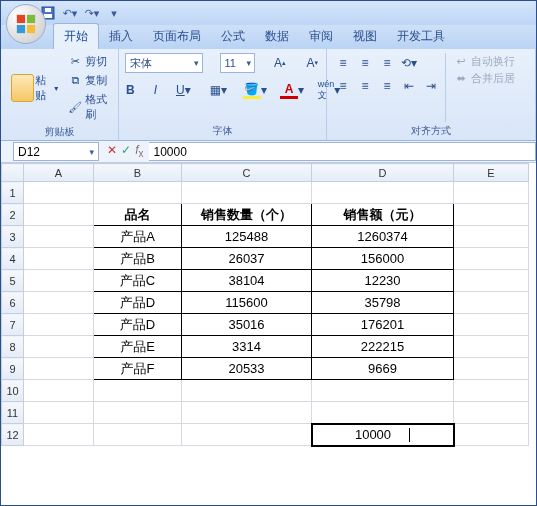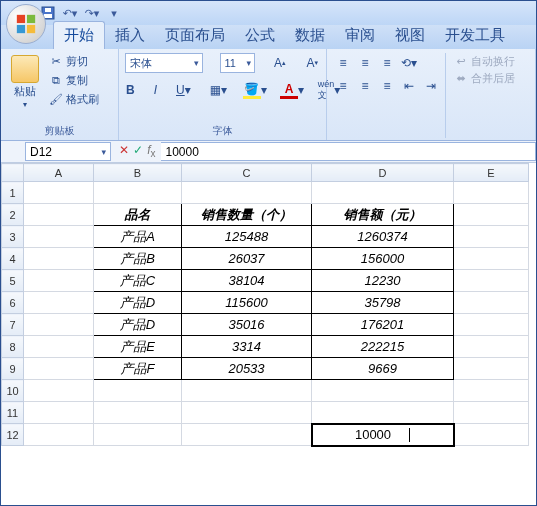--- a/index.html
+++ b/index.html
@@ -6,62 +6,62 @@
   body { width: 537px; height: 506px; background: #fff; overflow: hidden; border: 1px solid #2a4f8f; }
 
   
   .titlebar { height: 24px; background: linear-gradient(#d6e5fa, #bdd6f6); display: flex; align-items: center; padding: 0 4px; gap: 6px; }
   .qat { display: flex; gap: 4px; align-items: center; margin-left: 34px; }
   .qat-btn { width: 18px; height: 18px; display: flex; align-items: center; justify-content: center; color: #3b5a9a; font-size: 11px; }
   .office-btn { position: absolute; top: 4px; left: 6px; width: 40px; height: 40px; border-radius: 50%; background: radial-gradient(circle at 30% 30%, #fff, #e8e8e8 40%, #c8c8c8); border: 1px solid #9aaed0; z-index: 10; display:flex; align-items:center; justify-content:center; }
   .office-logo { width: 22px; height: 22px; }
 
   
-  .ribbon-tabs { height: 24px; background: linear-gradient(#cfe0f7,#b9d3f4); display: flex; align-items: flex-end; padding-left: 52px; font-size: 15px; }
+  .ribbon-tabs { height: 24px; background: linear-gradient(#cfe0f7,#b9d3f4); display: flex; align-items: flex-end; padding-left: 52px; font-size: 12px; }
   .tab { padding: 4px 10px; color: #2a4f8f; cursor: pointer; }
   .tab.active { background: #e8f0fb; border: 1px solid #9ab4df; border-bottom: none; border-radius: 3px 3px 0 0; color: #154a9c; }
 
   
   .ribbon { height: 92px; background: linear-gradient(#e8f0fb,#d9e6f8); border-bottom: 1px solid #9ab4df; display: flex; font-size: 11px; color: #2a4f8f; }
   .group { border-right: 1px solid #b8cdec; padding: 4px 6px 2px 6px; display: flex; flex-direction: column; justify-content: space-between; }
   .group-label { text-align: center; font-size: 10px; color: #3b5a9a; padding-top: 2px; }
   .group-body { display: flex; gap: 4px; flex: 1; }
 
-  .clip-main { display:flex; flex-direction:column; align-items:center; gap:1px; padding:2px 4px; }
+  .clip-main { display:flex; flex-direction:row; align-items:center; gap:1px; padding:2px 4px; }
   .clip-icon { width: 28px; height: 28px; background: linear-gradient(#fce9b8,#f6c767); border:1px solid #d6a832; border-radius:3px; }
   .clip-side { display:flex; flex-direction:column; gap:2px; }
   .clip-item { display:flex; align-items:center; gap:3px; padding:1px 2px; }
   .mini-ico { width:14px; height:14px; display:inline-flex; align-items:center; justify-content:center; }
 
   .font-group .row { display:flex; gap:17px; align-items:center; margin-bottom:3px; }
   select.fake, .fake-sel { height:20px; border:1px solid #9ab4df; background:#fff; font-size:11px; padding:0 16px 0 4px; position:relative; display:inline-flex; align-items:center; }
   .fake-sel::after { content:"▾"; position:absolute; right:3px; color:#3b5a9a; font-size:9px; }
   .btnsq { width:20px; height:20px; border:1px solid transparent; display:inline-flex; align-items:center; justify-content:center; font-size:12px; color:#2a4f8f; }
   .colorbar { width:18px; height:3px; display:block; }
 
   .align-group .row { display:flex; gap:2px; margin-bottom:3px; }
   .disabled { color:#9eaac0; }
 
   
   .fxbar { height: 22px; display:flex; align-items:center; border-bottom:1px solid #bfcde3; background:#eef3fb; font-size:12px; }
-  .namebox { width: 86px; border:1px solid #9ab4df; background:#fff; margin:1px 2px 1px 24px; height:19px; display:flex; align-items:center; padding:0 4px; justify-content:space-between; }
+  .namebox { width: 86px; border:1px solid #9ab4df; background:#fff; margin:1px 2px 1px 12px; height:19px; display:flex; align-items:center; padding:0 4px; justify-content:space-between; }
   .namebox::after { content:"▾"; color:#3b5a9a; font-size:9px; }
   .fx-btns { display:flex; gap:4px; padding:0 6px; color:#7a7a7a; }
   .fx-btns span { font-size:12px; }
   .fx-input { flex:1; border:1px solid #9ab4df; border-left:none; background:#fff; height:19px; padding:0 4px; display:flex; align-items:center; }
 
   
   .sheet { position:relative; overflow:hidden; background:#fff; }
   table.grid { border-collapse:collapse; table-layout:fixed; }
   .colhead th, .rowhead { background:linear-gradient(#f5f8fc,#e4ecf7); border:1px solid #c3cee0; font-weight:normal; font-size:11px; color:#333; text-align:center; }
   .colhead th { height:18px; }
   .rowhead { width:22px; }
   td.cell { border:1px solid #d4d9e2; height:22px; font-size:13px; padding:0 4px; text-align:center; color:#000; background:#fff; }
   td.empty { border:1px solid #d4d9e2; height:22px; background:#fff; }
-  .bordered { border:1px solid #000 !important;font-style:italic; }
+  .bordered { border:1px solid #000 !important; }
   .thead { font-weight:bold; }
 
   .col-A { width:22px; }
   .c-A { width:70px; }
   .c-B { width:88px; }
   .c-C { width:130px; }
   .c-D { width:142px; }
   .c-E { width:75px; }
 
   .editing { border:2px solid #000 !important; background:#fff; text-align:left; padding-left:6px; position:relative; }
@@ -180,20 +180,21 @@
         <div class="clip-item disabled">
             <span class="mini-ico">↩</span>
             <span>自动换行</span>
           </div>
         <div class="clip-item disabled">
             <span class="mini-ico">⬌</span>
             <span>合并后居</span>
           </div>
       </div>
     </div>
+    <div class="group-label">对齐方式</div>
   </div>
 </div>
 
 <div class="fxbar">
   <div class="namebox">
       <span>D12</span>
     </div>
   <div class="fx-btns">
     <span style="color:#c33">✕</span>
     <span style="color:#2a7">✓</span>

